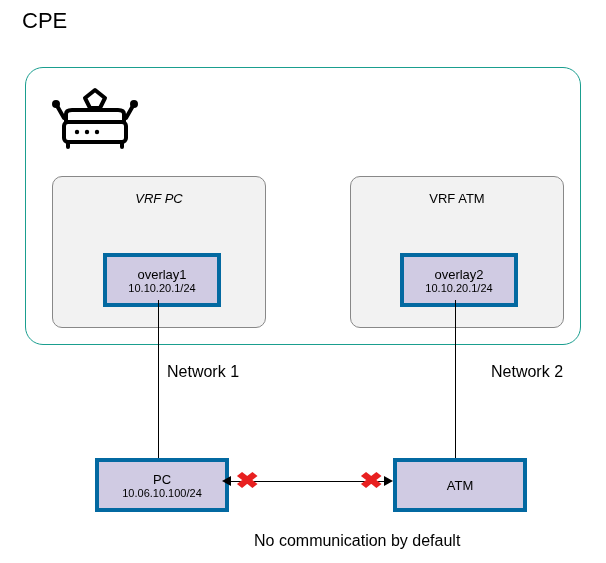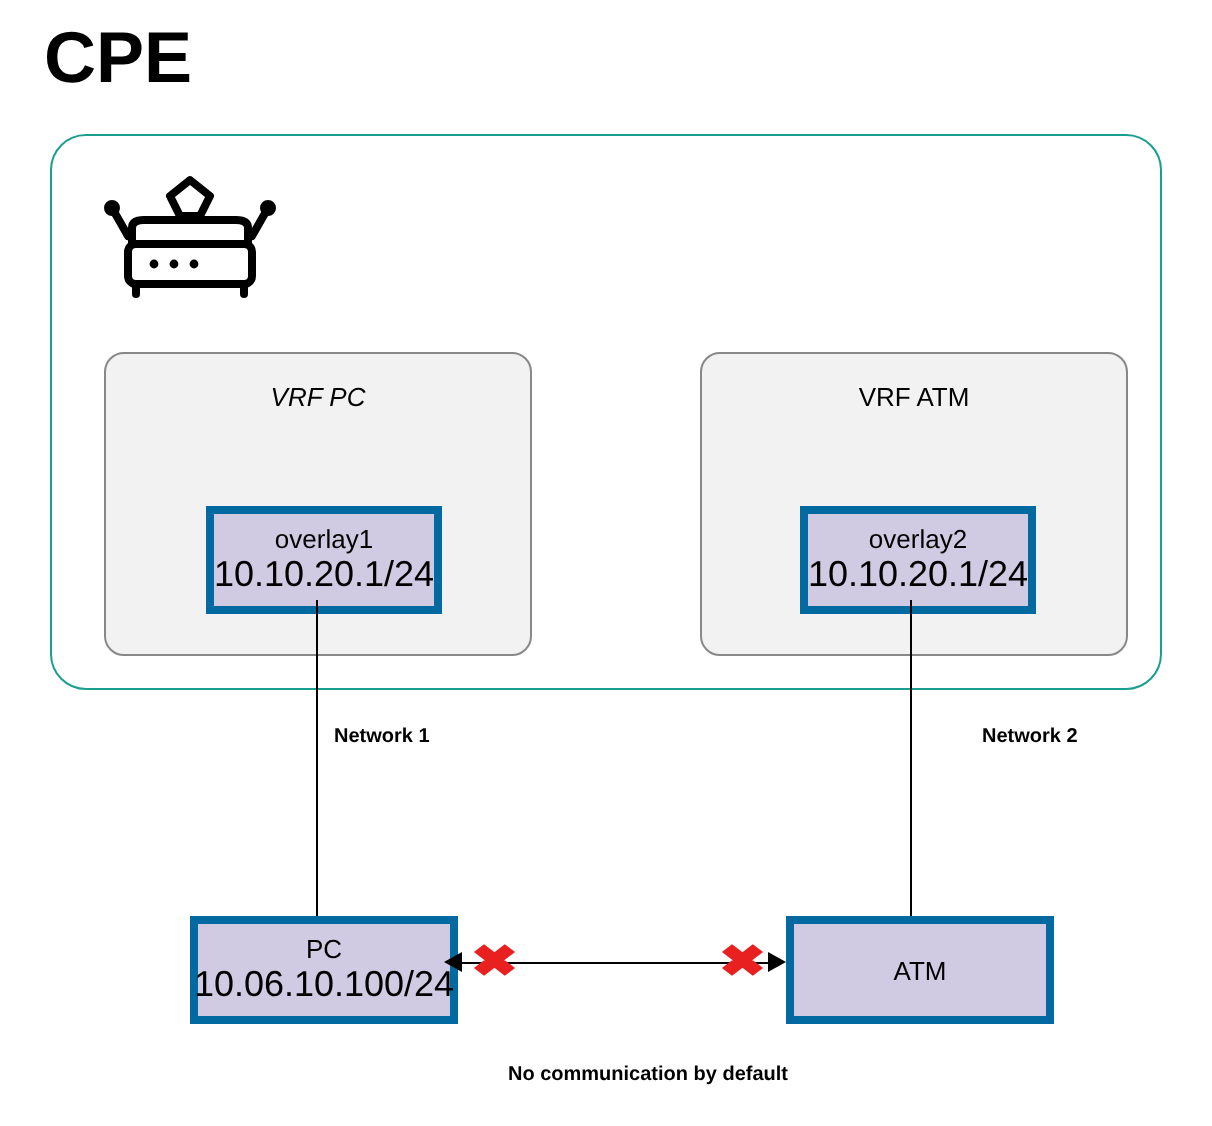--- a/index.html
+++ b/index.html
@@ -1,24 +1,24 @@
 <!DOCTYPE html>
 <html><head>
 <meta charset="utf-8">
 <style>
   html,body{margin:0;padding:0;font-family:"Segoe UI",Arial,sans-serif;font-size:13px;color:#000;background:#fff;}
   .stage{position:relative;width:606px;height:563px;}
-  .title{position:absolute;font-size:36px;font-weight:700;}
+  .title{position:absolute;font-size:22px;font-weight:400;}
   .cpe-box{position:absolute;border:1px solid #1a9e8f;border-radius:18px;background:#fff;}
   .vrf-box{position:absolute;border:1px solid #888;border-radius:10px;background:#f2f2f2;}
   .node{position:absolute;border:4px solid #0369a1;background:#d0cbe3;text-align:center;display:flex;flex-direction:column;justify-content:center;align-items:center;}
   .node-title{font-size:13px;}
-  .node-sub{font-size:18px;}
+  .node-sub{font-size:11px;}
   .vrf-label{position:absolute;text-align:center;width:100%;}
-  .small{font-size:10px;font-weight:bold;}
+  .small{font-size:16px;}
   .arrow-line{position:absolute;border-top:1px solid #000;height:0;}
   .v-line{position:absolute;border-left:1px solid #000;width:0;}
   .triangle-left{position:absolute;width:0;height:0;border-top:5px solid transparent;border-bottom:5px solid transparent;border-right:9px solid #000;}
   .triangle-right{position:absolute;width:0;height:0;border-top:5px solid transparent;border-bottom:5px solid transparent;border-left:9px solid #000;}
   .x-mark{position:absolute;color:#e82020;font-size:22px;font-weight:700;transform:scaleX(1.3);}
   .lbl{position:absolute;}
   .router-icon{position:absolute;}
 </style>
 </head>
 <body>

